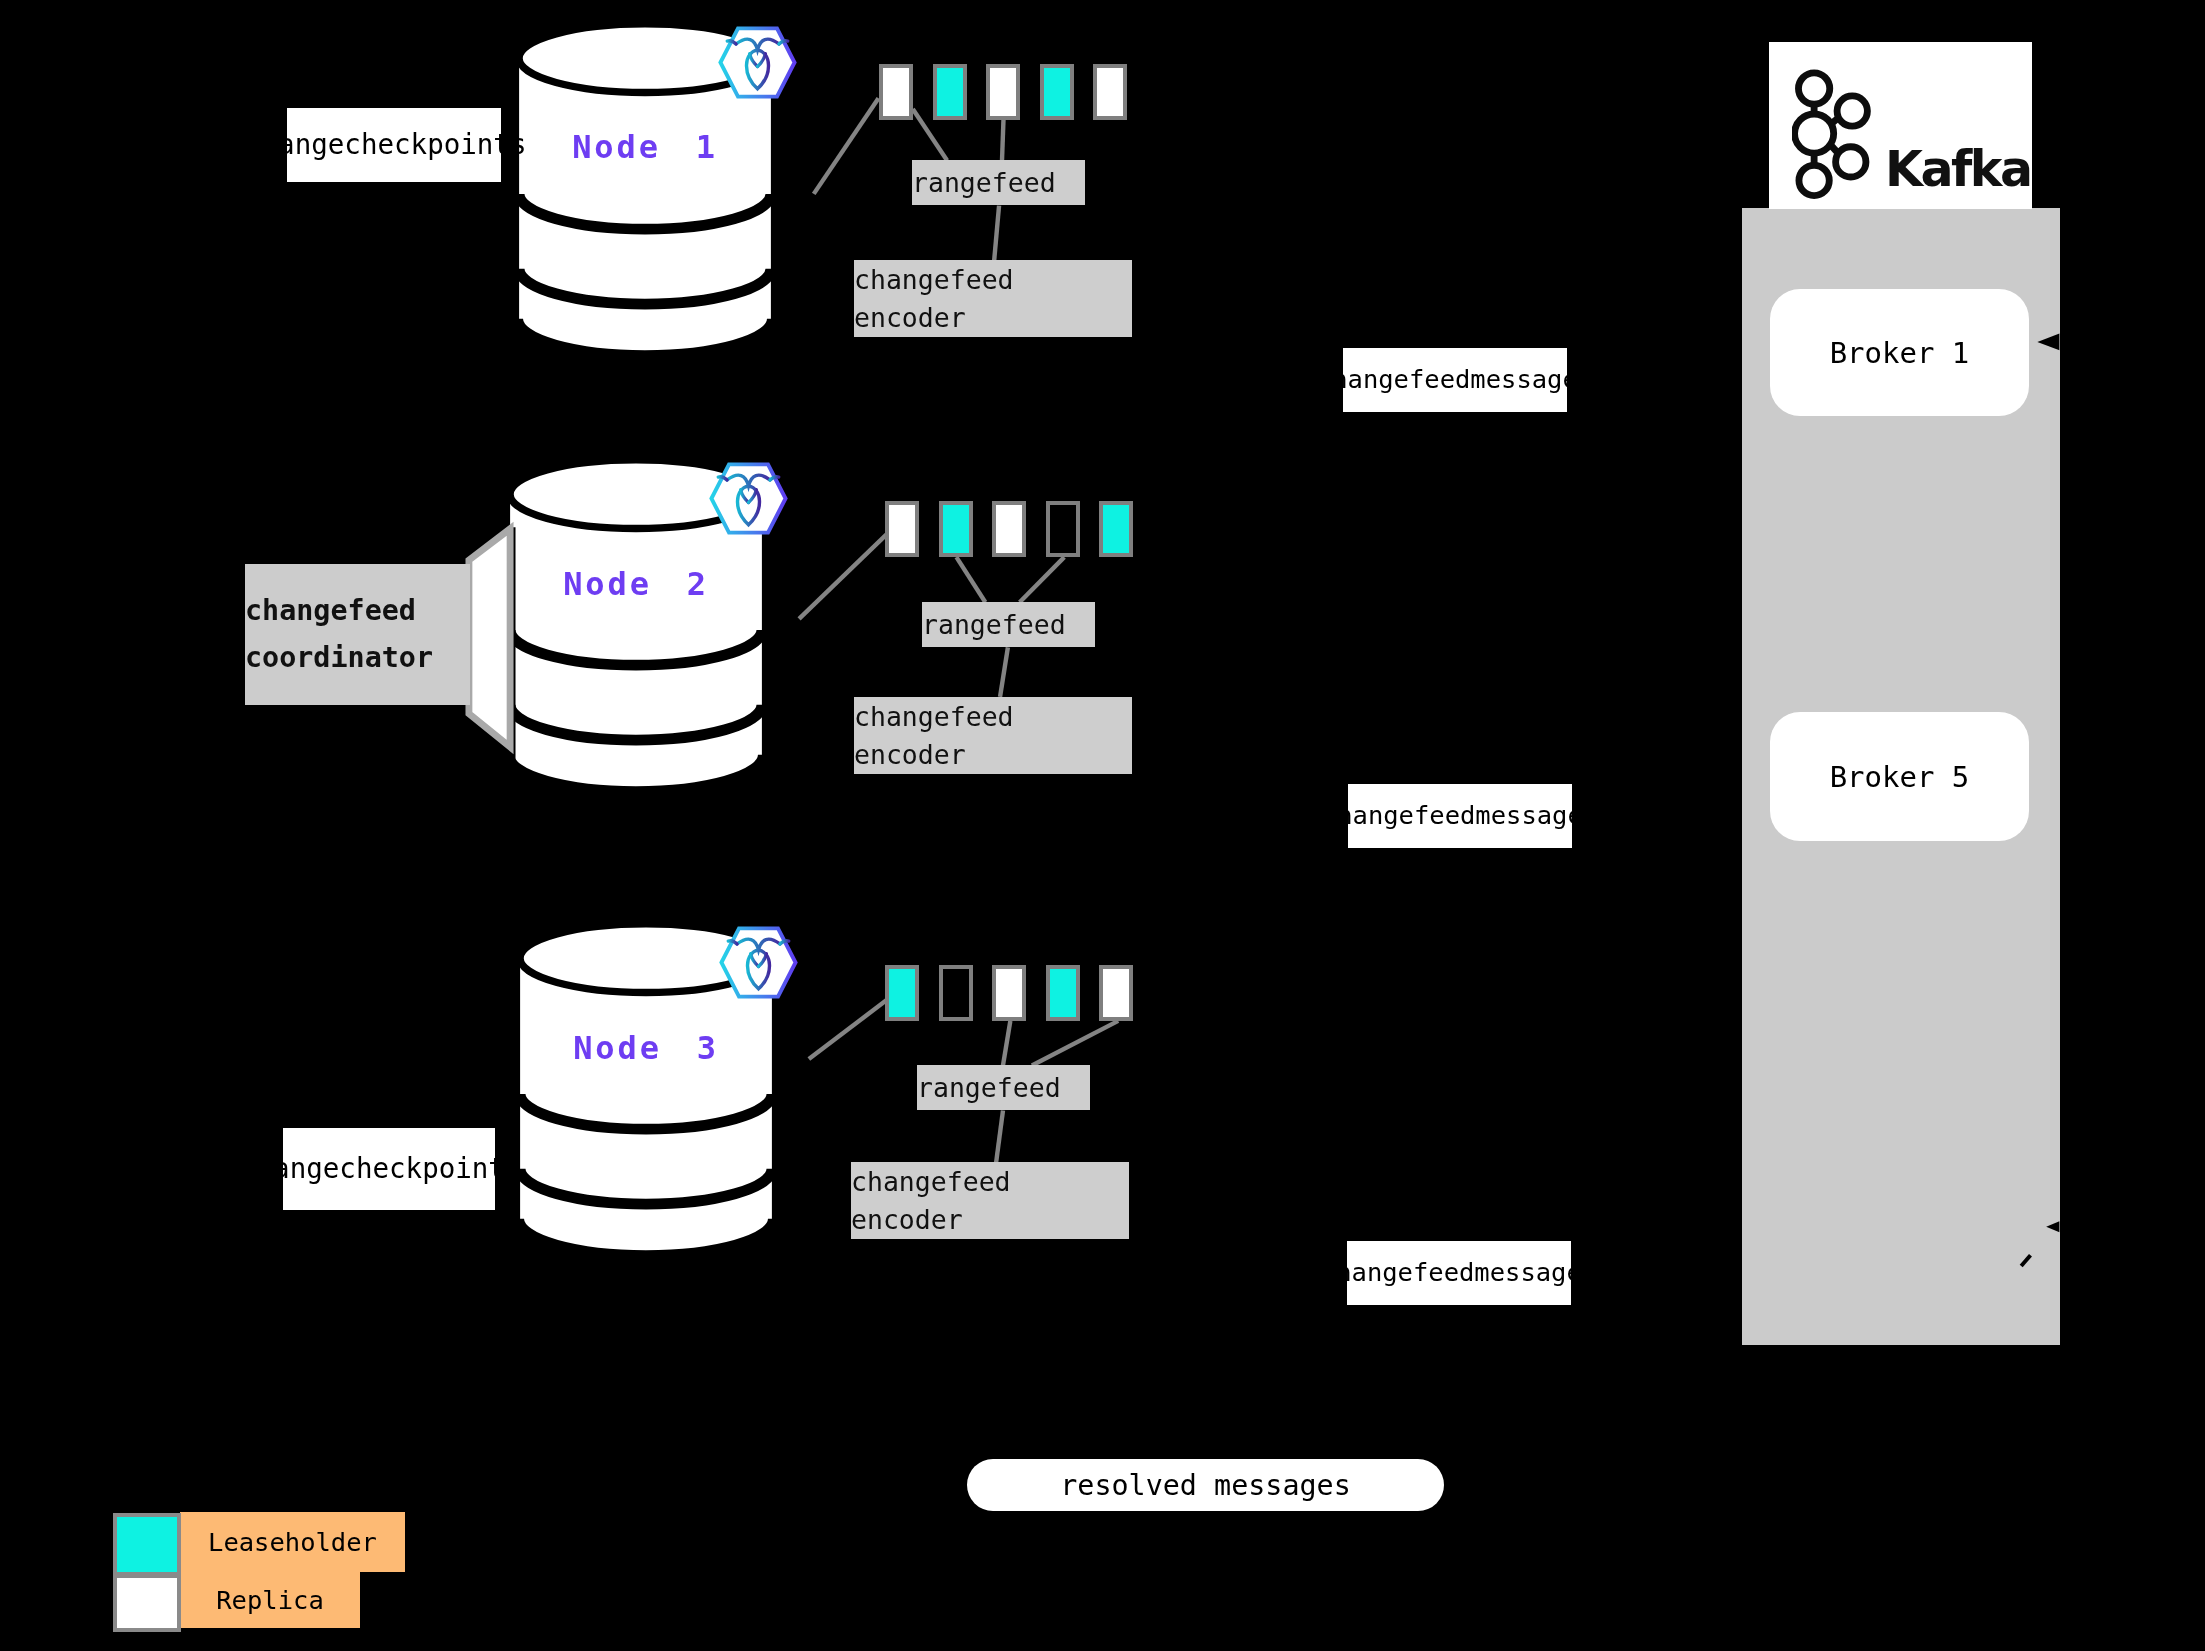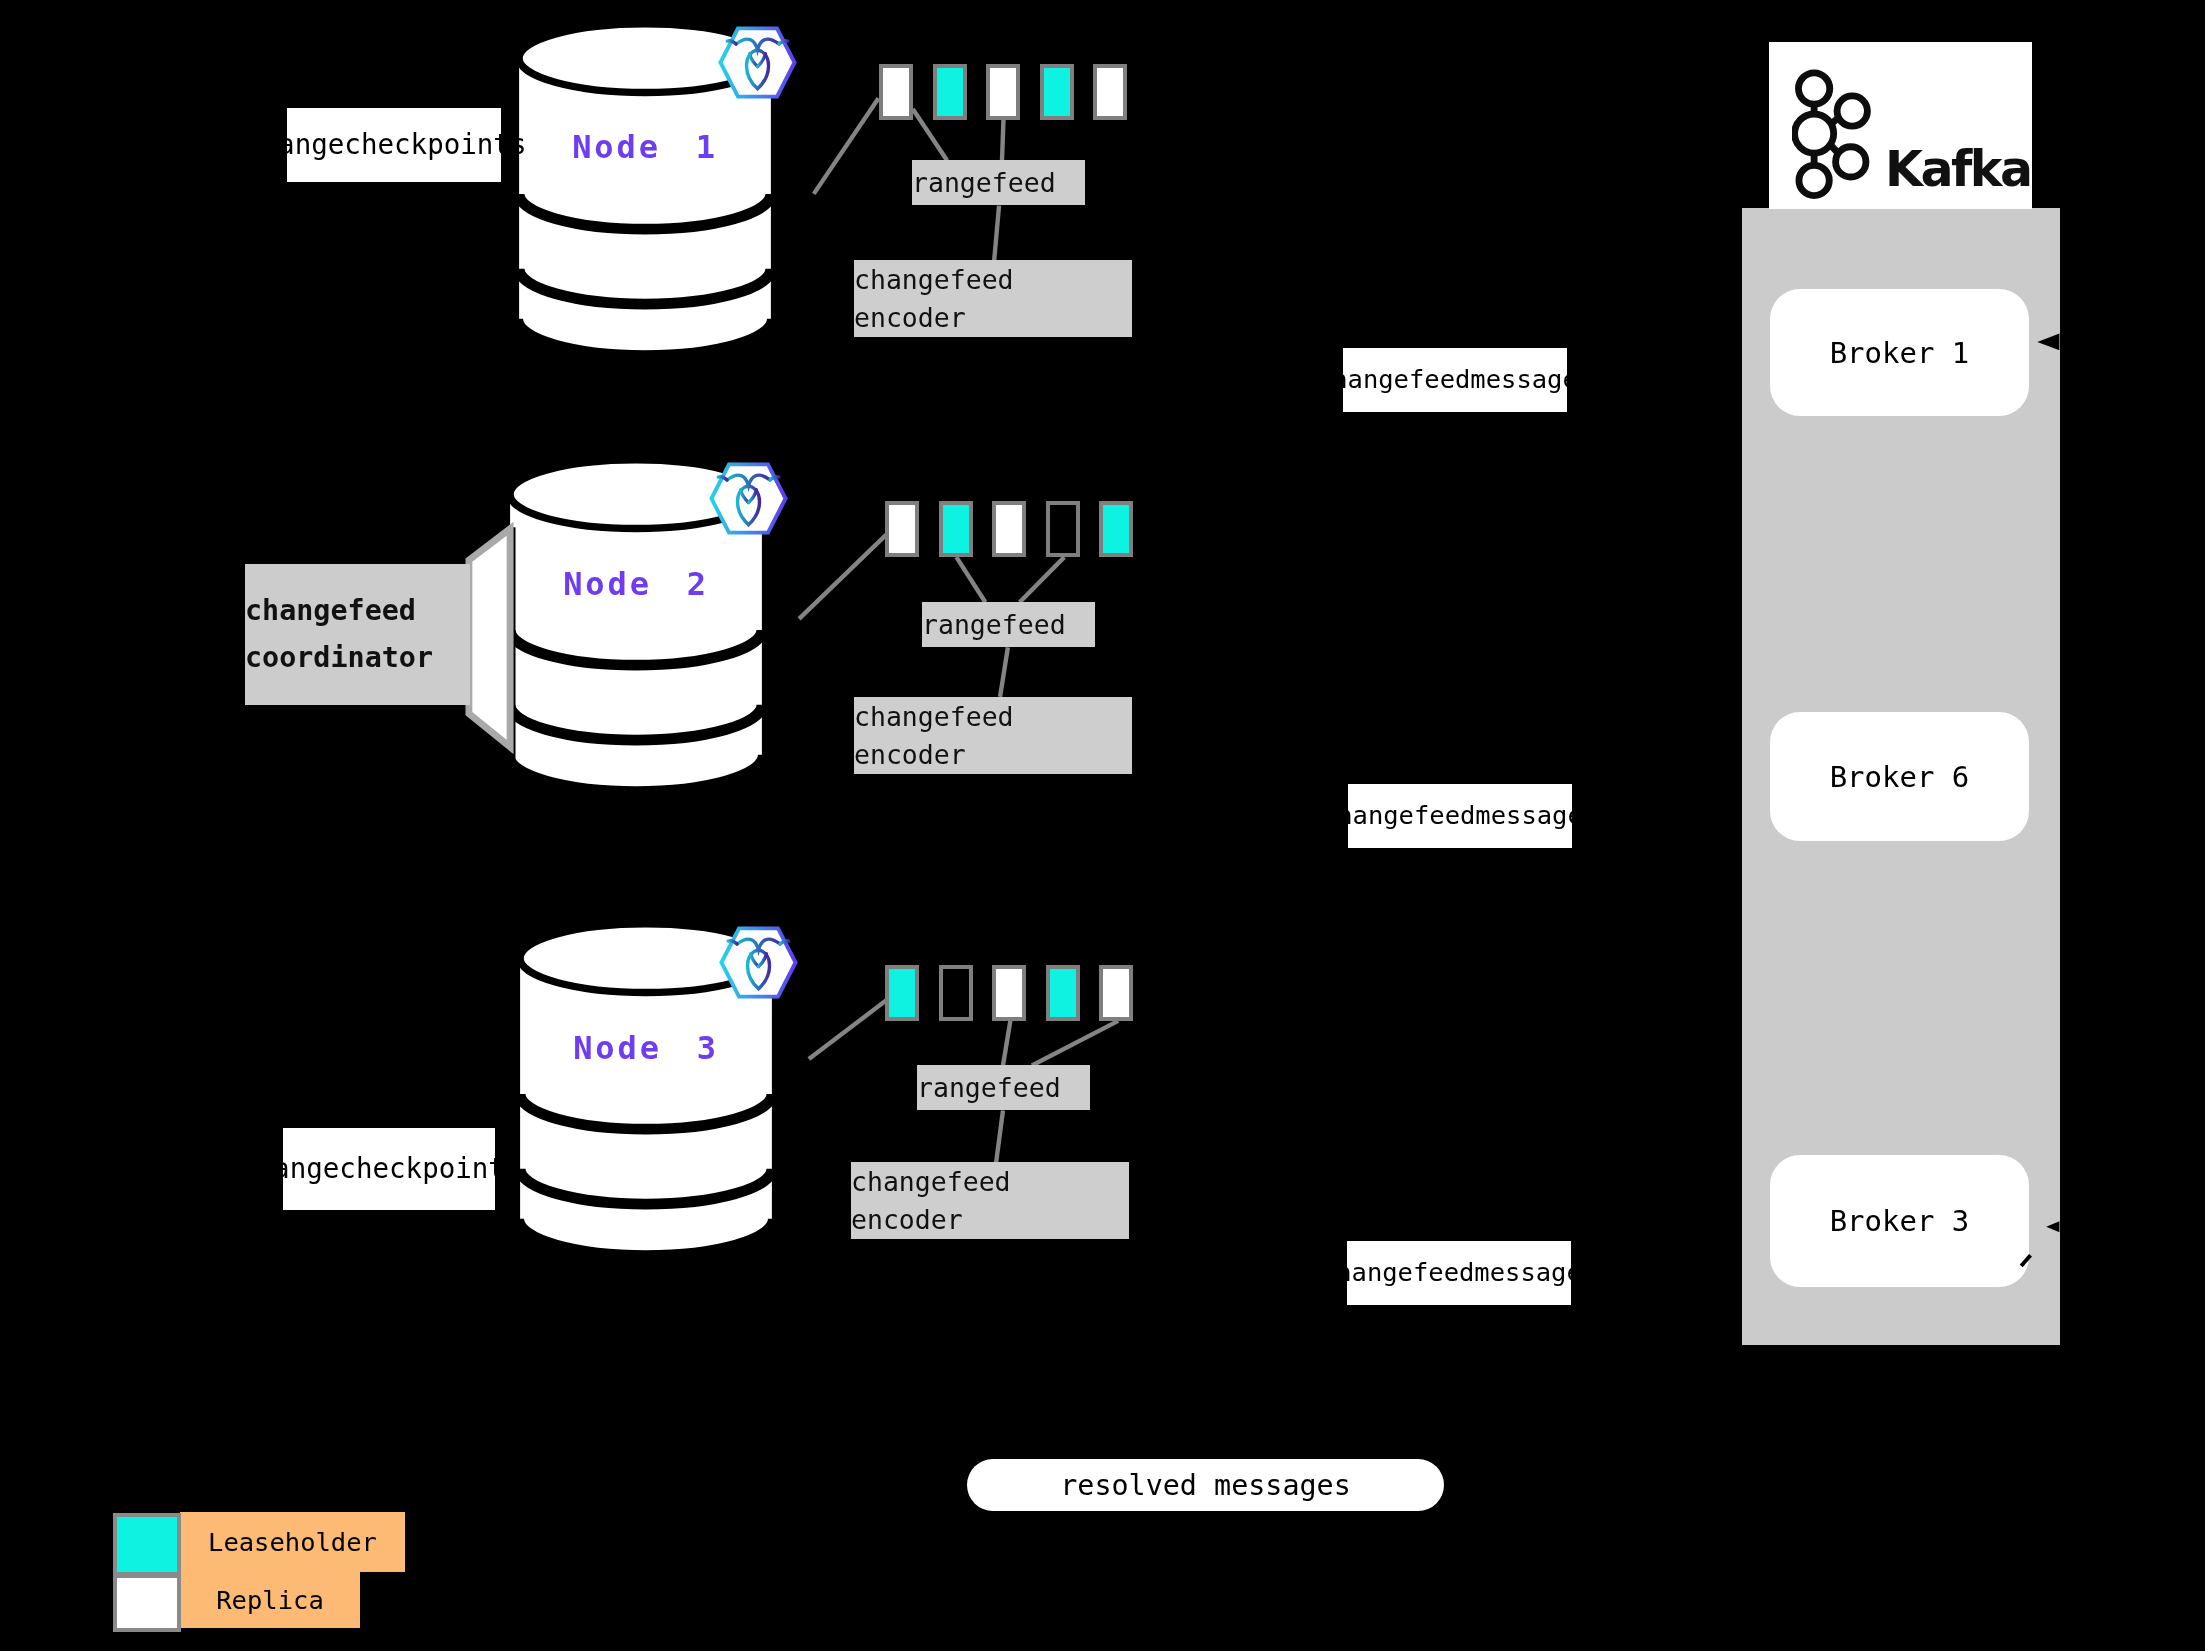--- a/index.html
+++ b/index.html
@@ -237,24 +237,21 @@
       <circle cx="123" cy="86" r="31" fill="#fff"></circle>
       <circle cx="120" cy="190" r="31" fill="#fff"></circle>
     </g>
   </svg>
   <div class="abs kafka-word" style="left:1885px;top:96px;margin-top:45px;">Kafka</div>
 
   <div class="abs broker" style="left:1770px;top:289px;width:259px;height:127px;">
     <span>Broker 1</span>
   </div>
   <div class="abs broker" style="left:1770px;top:712px;width:259px;height:129px;">
-    <span>Broker 6</span>
-  </div>
-  <div class="abs broker" style="left:1770px;top:1155px;width:259px;height:132px;">
-    <span>Broker 3</span>
+    <span>Broker 5</span>
   </div>
 
   <div class="abs pill" style="left:967px;top:1459px;width:477px;height:52px;">
     <span>resolved messages</span>
   </div>
 
   <div class="abs legend-panel" style="left:180px;top:1512px;width:225px;height:60px;">
     <span>Leaseholder</span>
   </div>
   <div class="abs legend-panel" style="left:180px;top:1571px;width:180px;height:57px;">

